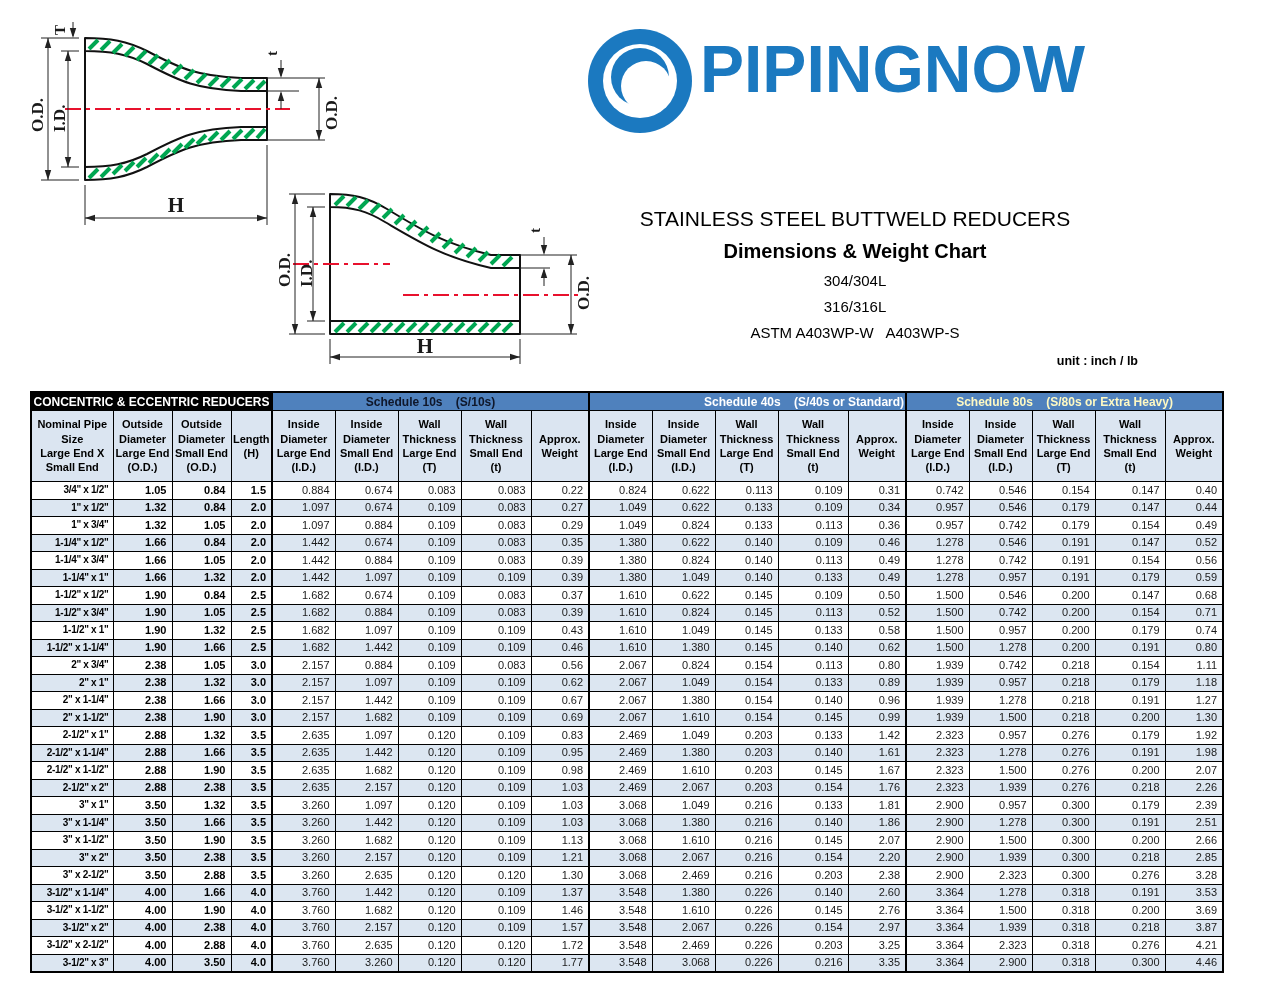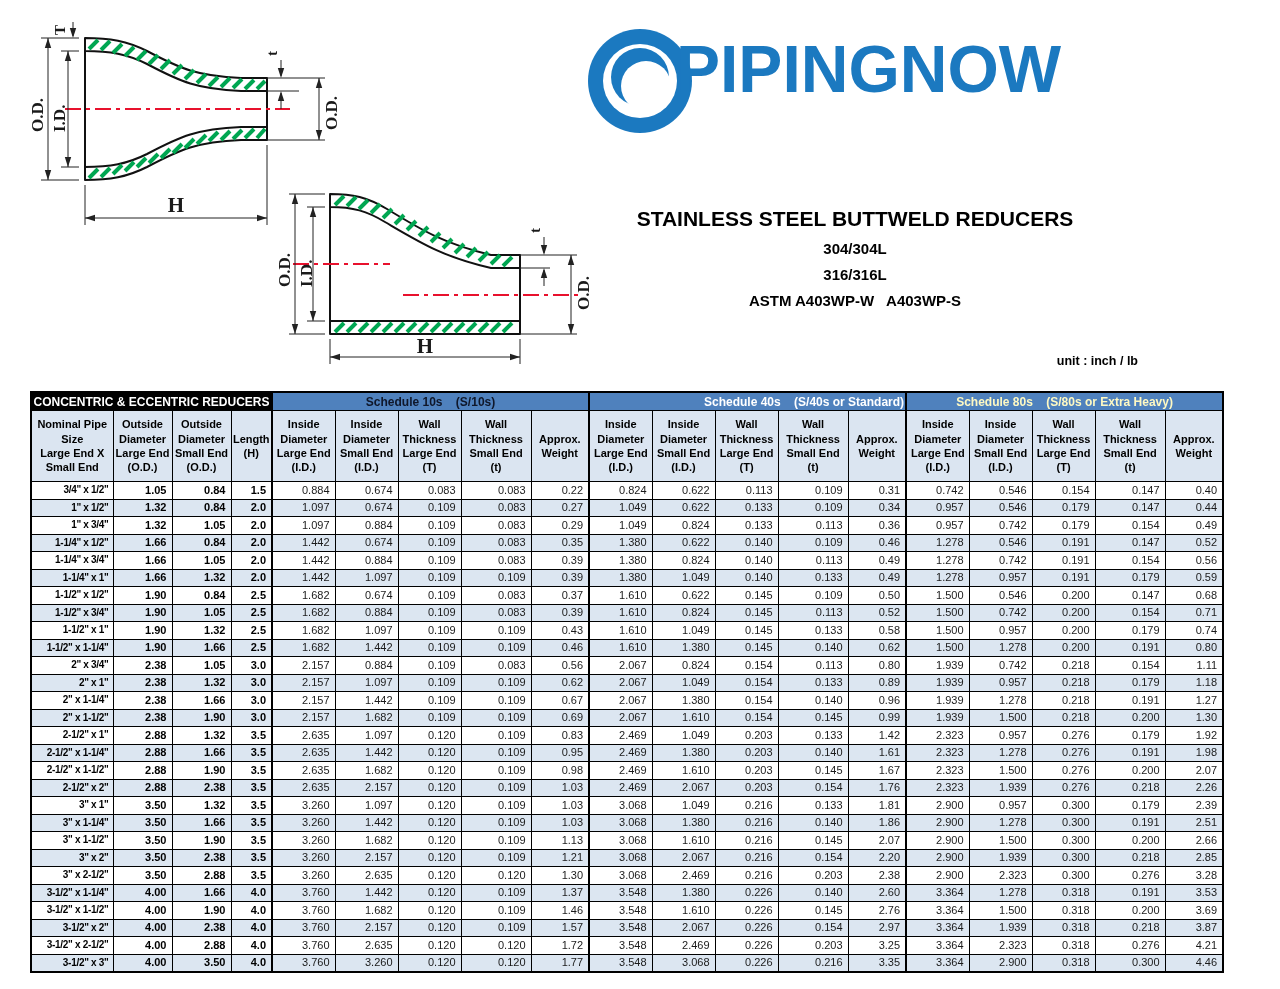--- a/index.html
+++ b/index.html
@@ -1,32 +1,32 @@
 <!DOCTYPE html>
 <html><head>
 <meta charset="utf-8">
 <style>
   html,body{margin:0;padding:0;background:#fff;}
   .page{position:relative;width:1280px;height:989px;background:#ffffff;overflow:hidden;
         font-family:"Liberation Sans",sans-serif;color:#000;}
 
   
   .logo-wrap{position:absolute;left:585px;top:26px;height:110px;display:flex;align-items:center;}
-  .logo-text{position:absolute;left:676px;top:36px;font-size:66px;font-weight:bold;
+  .logo-text{position:absolute;left:700px;top:36px;font-size:66px;font-weight:bold;
              color:#1b79c0;letter-spacing:0px;line-height:1;text-align:center;}
   .weblinks{position:absolute;left:600px;top:150px;width:510px;text-align:center;
             font-size:17px;font-weight:bold;color:#2433c0;white-space:pre;}
   .weblinks span{text-decoration:underline;cursor:pointer;}
   .weblinks .gap{ text-decoration:none;}
 
   
   .titleblock{position:absolute;left:618px;top:207px;width:474px;text-align:center;}
-  .t1{font-size:21px;font-weight:bold;}
+  .t1{font-size:21px;font-weight:normal;}
   .t2{font-size:20px;font-weight:bold;margin-top:9px;}
-  .t3,.t4,.t5{font-size:15px;font-weight:bold;margin-top:9px;white-space:pre;}
+  .t3,.t4,.t5{font-size:15px;font-weight:normal;margin-top:9px;white-space:pre;}
   .unit-note{position:absolute;left:998px;top:354px;width:140px;text-align:right;
              font-size:12.5px;font-weight:bold;}
 
   
   .svg-concentric{position:absolute;left:15px;top:20px;}
   .svg-eccentric{position:absolute;left:265px;top:182px;}
   .dimlabel{font-family:"Liberation Serif",serif;font-weight:600;fill:#1a1a1a;}
 
   
   table.red{border-collapse:collapse;table-layout:fixed;position:absolute;left:30px;top:391px;
@@ -119,20 +119,21 @@
       <circle cx="55" cy="55" r="37" fill="#ffffff"></circle>
       <circle cx="55" cy="51" r="29" fill="#1b79c0"></circle>
       <circle cx="61" cy="60" r="25" fill="#ffffff"></circle>
     </svg>
   </div>
   <div class="logo-text">PIPINGNOW</div>
 
 
   <div class="titleblock">
     <div class="t1">STAINLESS STEEL BUTTWELD REDUCERS</div>
+    <div class="t2">Dimensions &amp; Weight Chart</div>
     <div class="t3">304/304L</div>
     <div class="t4">316/316L</div>
     <div class="t5">ASTM A403WP-W   A403WP-S</div>
   </div>
   <div class="unit-note">unit : inch / lb</div>
 
   <table class="red">
       <colgroup>
         <col style="width: 82px;">
         <col style="width: 59px;">

